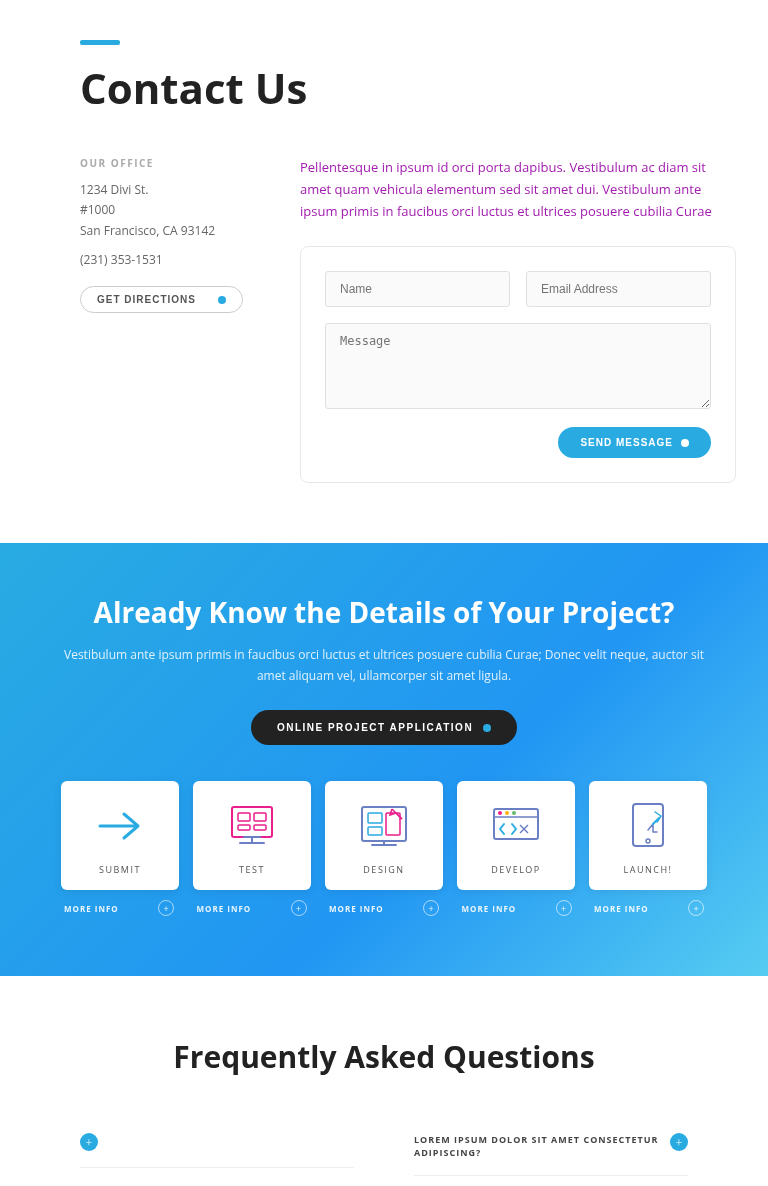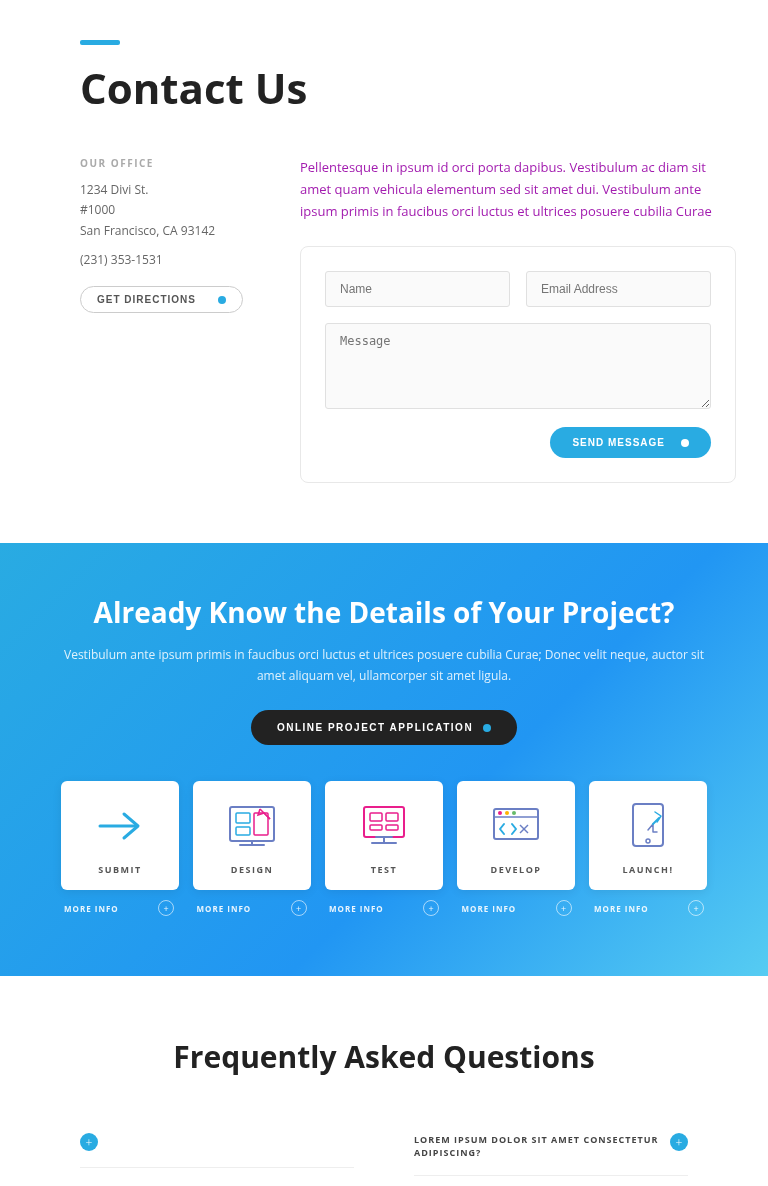--- a/index.html
+++ b/index.html
@@ -115,21 +115,21 @@
       height: 86px;
       margin-bottom: 14px;
     }
     .form-footer {
       display: flex;
       justify-content: flex-end;
     }
     .btn-send {
       display: inline-flex;
       align-items: center;
-      gap: 16px;
+      gap: 8px;
       background: #29abe2;
       color: #fff;
       border: none;
       border-radius: 20px;
       padding: 10px 22px;
       font-size: 10px;
       font-weight: 700;
       letter-spacing: 1px;
       text-transform: uppercase;
       cursor: pointer;
@@ -196,21 +196,21 @@
     }
     .step-icon {
       height: 50px;
       display: flex;
       align-items: center;
       justify-content: center;
       margin-bottom: 12px;
     }
     .step-label {
       font-size: 9px;
-      font-weight: 700;
+      font-weight: 400;
       letter-spacing: 1.5px;
       text-transform: uppercase;
       color: #555;
       margin-bottom: 0;
     }
     .step-more-row {
       display: flex;
       gap: 14px;
       justify-content: space-between;
       margin-top: 10px;
@@ -352,49 +352,49 @@
           <line x1="4" y1="18" x2="40" y2="18" stroke="#29abe2" stroke-width="3" stroke-linecap="round"></line>
           <polyline points="28,6 42,18 28,30" fill="none" stroke="#29abe2" stroke-width="3" stroke-linecap="round" stroke-linejoin="round"></polyline>
         </svg>
       </div>
       <div class="step-label">SUBMIT</div>
     </div>
 
     <div class="step-card">
       <div class="step-icon">
         <svg width="52" height="46" viewBox="0 0 52 46">
-          <rect x="4" y="4" width="44" height="34" rx="2" fill="none" stroke="#6b7fc4" stroke-width="2"></rect>
-          <rect x="10" y="10" width="14" height="10" rx="1" fill="none" stroke="#29abe2" stroke-width="1.5"></rect>
-          <rect x="28" y="10" width="14" height="22" rx="1" fill="none" stroke="#e91e8c" stroke-width="1.5"></rect>
-          <rect x="10" y="24" width="14" height="8" rx="1" fill="none" stroke="#29abe2" stroke-width="1.5"></rect>
-          <line x1="18" y1="38" x2="34" y2="38" stroke="#6b7fc4" stroke-width="2" stroke-linecap="round"></line>
-          <line x1="26" y1="38" x2="26" y2="42" stroke="#6b7fc4" stroke-width="2"></line>
-          <line x1="14" y1="42" x2="38" y2="42" stroke="#6b7fc4" stroke-width="2" stroke-linecap="round"></line>
-
-          <line x1="34" y1="6" x2="44" y2="16" stroke="#e91e8c" stroke-width="1.5"></line>
-          <polyline points="34,6 32,12 38,10 44,16" fill="none" stroke="#e91e8c" stroke-width="1.5"></polyline>
-        </svg>
-      </div>
-      <div class="step-label">DESIGN</div>
-    </div>
-
-    <div class="step-card">
-      <div class="step-icon">
-        <svg width="52" height="46" viewBox="0 0 52 46">
           <rect x="6" y="4" width="40" height="30" rx="2" fill="none" stroke="#e91e8c" stroke-width="2"></rect>
           <rect x="12" y="10" width="12" height="8" rx="1" fill="none" stroke="#e91e8c" stroke-width="1.5"></rect>
           <rect x="28" y="10" width="12" height="8" rx="1" fill="none" stroke="#e91e8c" stroke-width="1.5"></rect>
           <rect x="12" y="22" width="12" height="5" rx="1" fill="none" stroke="#e91e8c" stroke-width="1.5"></rect>
           <rect x="28" y="22" width="12" height="5" rx="1" fill="none" stroke="#e91e8c" stroke-width="1.5"></rect>
           <line x1="18" y1="34" x2="34" y2="34" stroke="#6b7fc4" stroke-width="2" stroke-linecap="round"></line>
           <line x1="26" y1="34" x2="26" y2="40" stroke="#6b7fc4" stroke-width="2"></line>
           <line x1="14" y1="40" x2="38" y2="40" stroke="#6b7fc4" stroke-width="2" stroke-linecap="round"></line>
         </svg>
       </div>
       <div class="step-label">TEST</div>
+    </div>
+
+    <div class="step-card">
+      <div class="step-icon">
+        <svg width="52" height="46" viewBox="0 0 52 46">
+          <rect x="4" y="4" width="44" height="34" rx="2" fill="none" stroke="#6b7fc4" stroke-width="2"></rect>
+          <rect x="10" y="10" width="14" height="10" rx="1" fill="none" stroke="#29abe2" stroke-width="1.5"></rect>
+          <rect x="28" y="10" width="14" height="22" rx="1" fill="none" stroke="#e91e8c" stroke-width="1.5"></rect>
+          <rect x="10" y="24" width="14" height="8" rx="1" fill="none" stroke="#29abe2" stroke-width="1.5"></rect>
+          <line x1="18" y1="38" x2="34" y2="38" stroke="#6b7fc4" stroke-width="2" stroke-linecap="round"></line>
+          <line x1="26" y1="38" x2="26" y2="42" stroke="#6b7fc4" stroke-width="2"></line>
+          <line x1="14" y1="42" x2="38" y2="42" stroke="#6b7fc4" stroke-width="2" stroke-linecap="round"></line>
+
+          <line x1="34" y1="6" x2="44" y2="16" stroke="#e91e8c" stroke-width="1.5"></line>
+          <polyline points="34,6 32,12 38,10 44,16" fill="none" stroke="#e91e8c" stroke-width="1.5"></polyline>
+        </svg>
+      </div>
+      <div class="step-label">DESIGN</div>
     </div>
 
     <div class="step-card">
       <div class="step-icon">
         <svg width="52" height="46" viewBox="0 0 52 46">
           <rect x="4" y="6" width="44" height="30" rx="2" fill="none" stroke="#6b7fc4" stroke-width="2"></rect>
           <line x1="4" y1="14" x2="48" y2="14" stroke="#6b7fc4" stroke-width="1.5"></line>
           <circle cx="10" cy="10" r="2" fill="#e91e8c"></circle>
           <circle cx="17" cy="10" r="2" fill="#ffb300"></circle>
           <circle cx="24" cy="10" r="2" fill="#66bb6a"></circle>

